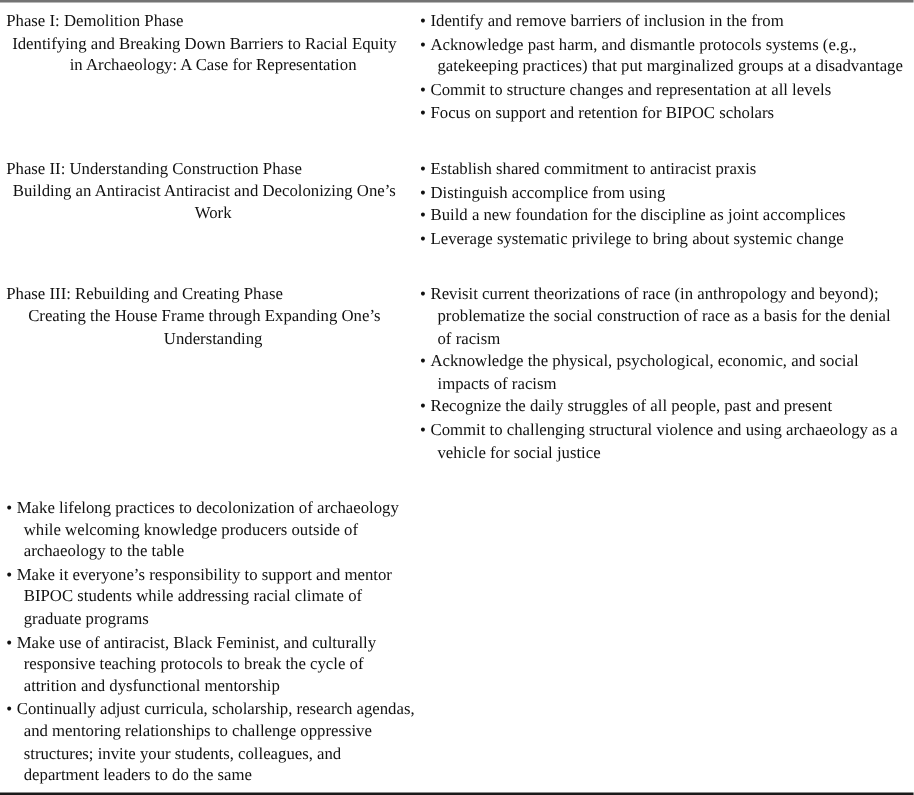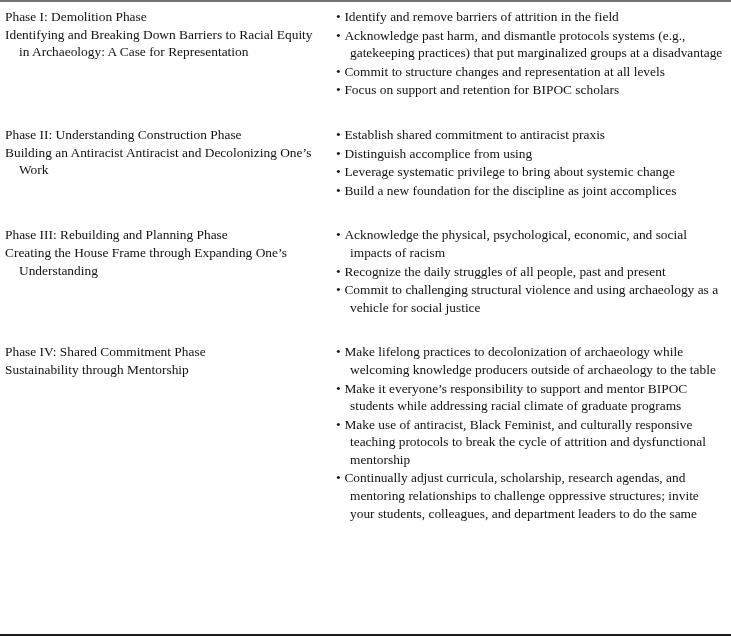--- a/index.html
+++ b/index.html
@@ -31,20 +31,21 @@
   }
   .left-cell {
     padding-right: 14px;
   }
   .phase-title {
     white-space: nowrap;
   }
   .phase-subtitle {
     padding-left: 14px;
     text-indent: -14px;
+    text-align: center;
   }
   ul.bullets {
     margin: 0;
     padding: 0;
     list-style: none;
   }
   ul.bullets li {
     padding-left: 14px;
     text-indent: -14px;
     margin-bottom: 1px;
@@ -58,51 +59,48 @@
 <body>
 
 <div class="table-wrap">
   <div class="phase-table">
 
     <div class="left-cell">
       <div class="phase-title">Phase I: Demolition Phase</div>
       <div class="phase-subtitle">Identifying and Breaking Down Barriers to Racial Equity in Archaeology: A Case for Representation</div>
     </div>
     <ul class="bullets">
-      <li>Identify and remove barriers of attrition in the field</li>
+      <li>Identify and remove barriers of inclusion in the from</li>
       <li>Acknowledge past harm, and dismantle protocols systems (e.g., gatekeeping practices) that put marginalized groups at a disadvantage</li>
       <li>Commit to structure changes and representation at all levels</li>
       <li>Focus on support and retention for BIPOC scholars</li>
     </ul>
 
     <div class="left-cell">
       <div class="phase-title">Phase II: Understanding Construction Phase</div>
       <div class="phase-subtitle">Building an Antiracist Antiracist and Decolonizing One’s Work</div>
     </div>
     <ul class="bullets">
       <li>Establish shared commitment to antiracist praxis</li>
       <li>Distinguish accomplice from using</li>
+      <li>Build a new foundation for the discipline as joint accomplices</li>
       <li>Leverage systematic privilege to bring about systemic change</li>
-      <li>Build a new foundation for the discipline as joint accomplices</li>
     </ul>
 
     <div class="left-cell">
-      <div class="phase-title">Phase III: Rebuilding and Planning Phase</div>
+      <div class="phase-title">Phase III: Rebuilding and Creating Phase</div>
       <div class="phase-subtitle">Creating the House Frame through Expanding One’s Understanding</div>
     </div>
     <ul class="bullets">
+      <li>Revisit current theorizations of race (in anthropology and beyond); problematize the social construction of race as a basis for the denial of racism</li>
       <li>Acknowledge the physical, psychological, economic, and social impacts of racism</li>
       <li>Recognize the daily struggles of all people, past and present</li>
       <li>Commit to challenging structural violence and using archaeology as a vehicle for social justice</li>
     </ul>
 
-    <div class="left-cell">
-      <div class="phase-title">Phase IV: Shared Commitment Phase</div>
-      <div class="phase-subtitle">Sustainability through Mentorship</div>
-    </div>
     <ul class="bullets">
       <li>Make lifelong practices to decolonization of archaeology while welcoming knowledge producers outside of archaeology to the table</li>
       <li>Make it everyone’s responsibility to support and mentor BIPOC students while addressing racial climate of graduate programs</li>
       <li>Make use of antiracist, Black Feminist, and culturally responsive teaching protocols to break the cycle of attrition and dysfunctional mentorship</li>
       <li>Continually adjust curricula, scholarship, research agendas, and mentoring relationships to challenge oppressive structures; invite your students, colleagues, and department leaders to do the same</li>
     </ul>
 
   </div>
 </div>
 

